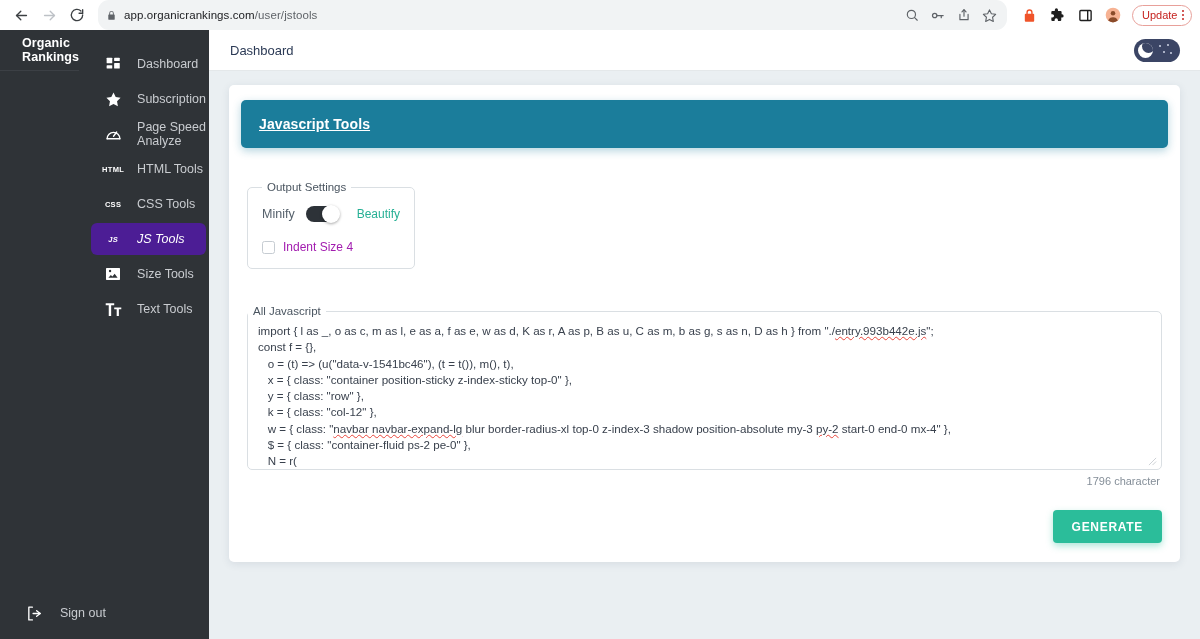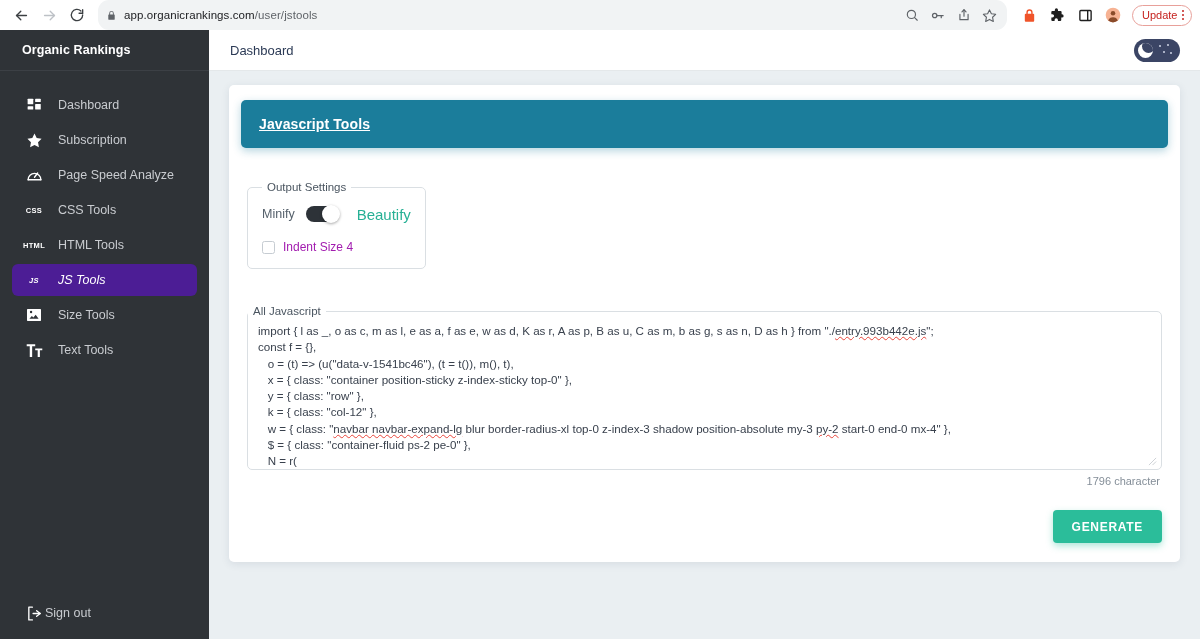--- a/index.html
+++ b/index.html
@@ -67,21 +67,21 @@
   .kebab { display: flex; flex-direction: column; gap: 1.5px; align-items: center; }
   .kebab i { width: 2.5px; height: 2.5px; border-radius: 50%; background: #c5221f; display:block; }
 
   
   .app { display: flex; width: 1200px; height: 609px; }
 
   
   .sidebar {
     width: 209px; height: 609px;
     background: #2f3337;
-    display: flex; flex-direction: column;
+    display: flex; 
     flex: 0 0 209px;
     position: relative;
   }
   .brand {
     height: 41px;
     display: flex; align-items: center;
     padding-left: 22px;
     color: #ffffff;
     font-size: 12.5px;
     font-weight: bold;
@@ -108,21 +108,21 @@
   }
   .nav-ico.text-ico {
     font-size: 7.5px; font-weight: bold; letter-spacing: 0.3px;
     font-family: "Liberation Sans", sans-serif;
   }
   .signout {
     position: absolute; left: 0; bottom: 10px;
     width: 209px;
     height: 32px;
     display: flex; align-items: center;
-    gap: 1px;
+    gap: 16px;
     padding-left: 24px;
     color: #c9ccd0;
     font-size: 12.5px;
   }
 
   
   .main { flex: 1 1 auto; height: 609px; background: #eaeff2; display: flex; flex-direction: column; }
   .topbar {
     height: 41px;
     background: #ffffff;
@@ -184,21 +184,21 @@
   fieldset {
     border: 1px solid #dadfe3;
     border-radius: 5px;
     padding: 6px 14px 14px 14px;
   }
   legend { font-size: 11.5px; color: #4a5560; padding: 0 5px; font-weight: 500; }
 
   .settings-box { margin-top: 48px; width: 154px; }
   .toggle-row { display: flex; align-items: center; gap: 11px; height: 26px; margin-top: 2px; }
   .lbl-minify { font-size: 12.5px; color: #55606b; }
-  .lbl-beautify { font-size: 15px; color: #27b095; padding-left: 8px; }
+  .lbl-beautify { font-size: 12px; color: #27b095; padding-left: 8px; }
   .switch {
     width: 32px; height: 16px; border-radius: 9px;
     background: #2d3238;
     position: relative;
     flex: 0 0 32px;
   }
   .switch .knob {
     position: absolute; right: -2px; top: -1px;
     width: 18px; height: 18px; border-radius: 50%;
     background: #ffffff;
@@ -375,27 +375,27 @@
           <svg width="17" height="17" viewBox="0 0 24 24" fill="none" stroke="currentColor" stroke-width="1.9">
               <path d="M3 18a9 9 0 1 1 18 0" stroke-linecap="round"></path>
               <line x1="12" y1="14.5" x2="16.5" y2="8.5" stroke-linecap="round"></line>
               <line x1="3" y1="18" x2="21" y2="18" stroke-linecap="round"></line>
             </svg>
         </span>
         <span>Page Speed Analyze</span>
       </div>
 
       <div class="nav-item">
+        <span class="nav-ico text-ico">HTML</span>
+        <span>HTML Tools</span>
+      </div>
+
+      <div class="nav-item">
         <span class="nav-ico text-ico">CSS</span>
         <span>CSS Tools</span>
-      </div>
-
-      <div class="nav-item">
-        <span class="nav-ico text-ico">HTML</span>
-        <span>HTML Tools</span>
       </div>
 
       <div class="nav-item active">
         <span class="nav-ico text-ico">JS</span>
         <span>JS Tools</span>
       </div>
 
       <div class="nav-item">
         <span class="nav-ico">
           <svg width="16" height="16" viewBox="0 0 24 24" fill="currentColor">

